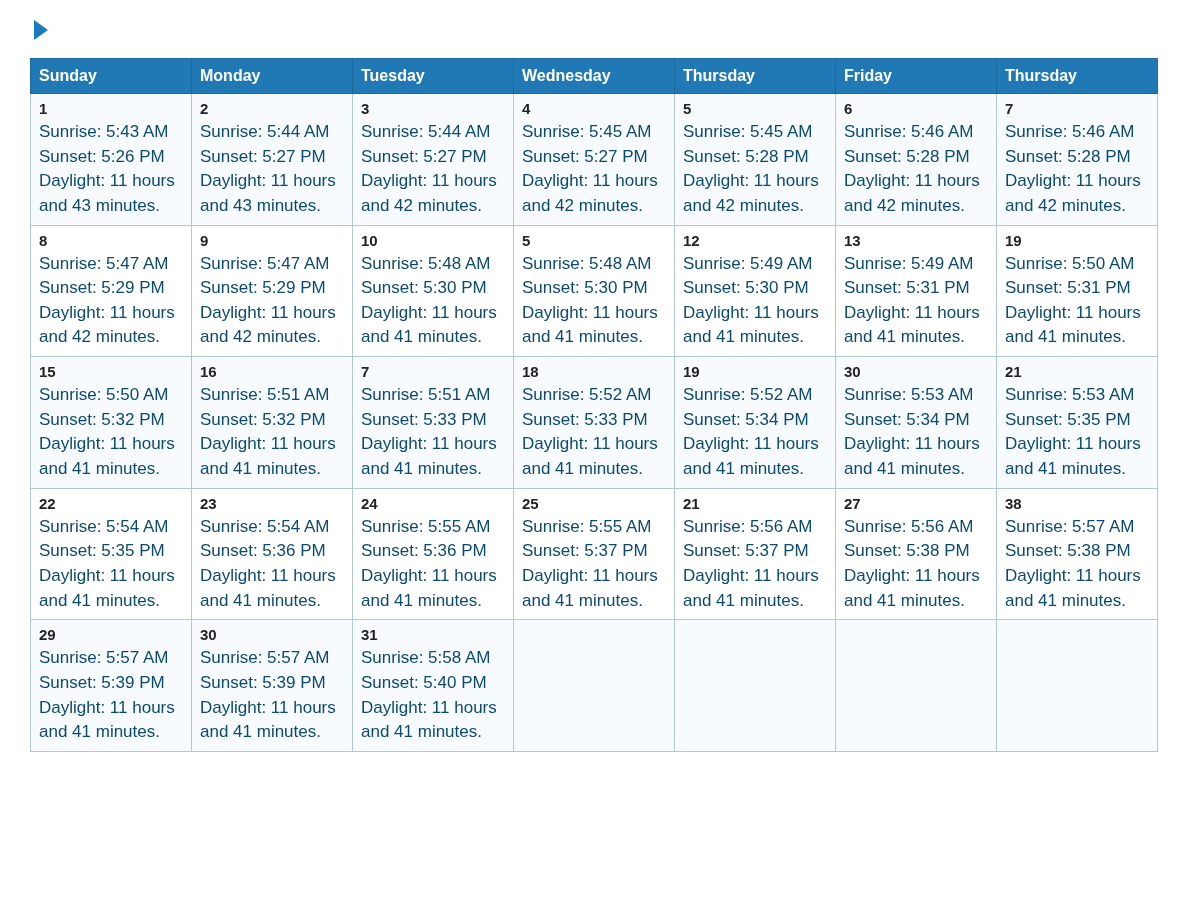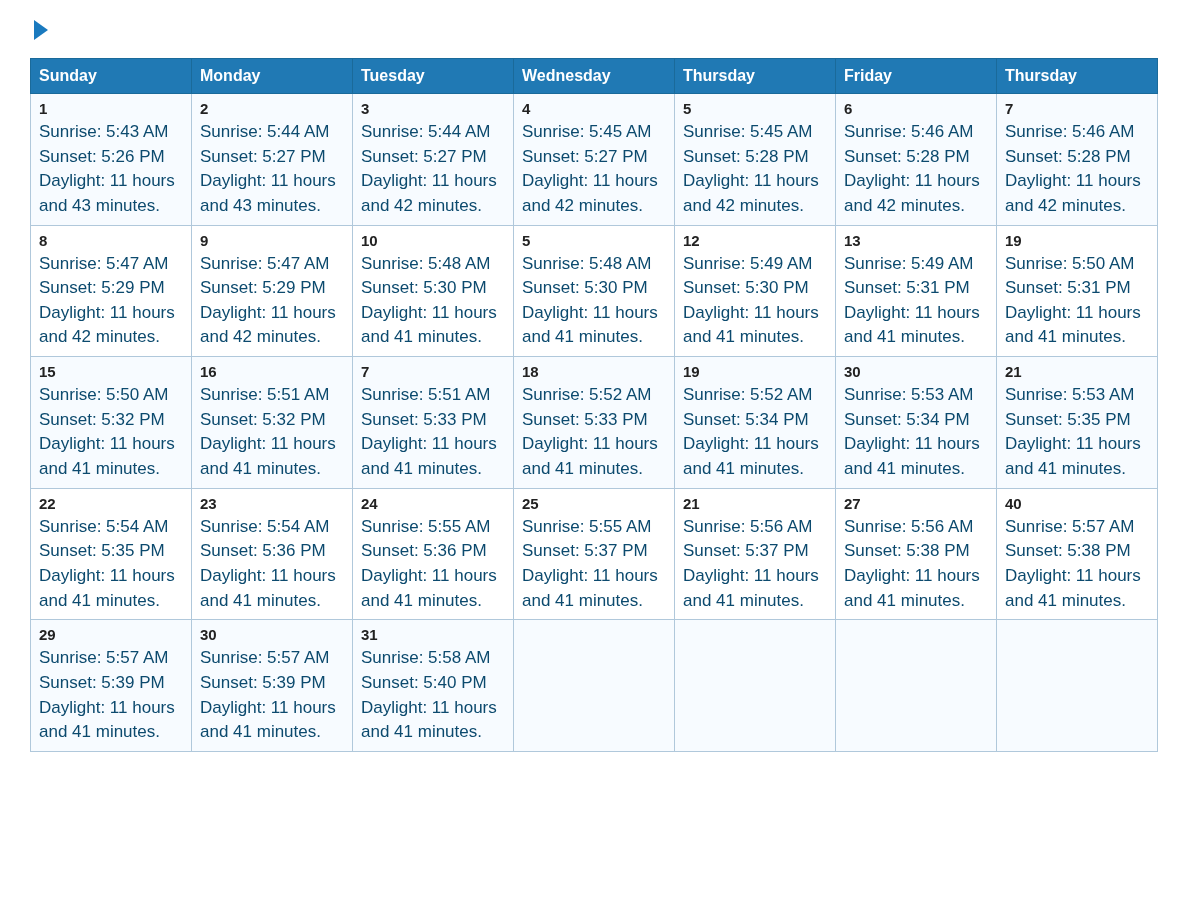--- a/index.html
+++ b/index.html
@@ -243,21 +243,21 @@
         </td>
         <td>
           <div class="day-num">21</div>
           <div class="day-info">Sunrise: 5:56 AM<br>Sunset: 5:37 PM<br>Daylight: 11 hours and 41 minutes.</div>
         </td>
         <td>
           <div class="day-num">27</div>
           <div class="day-info">Sunrise: 5:56 AM<br>Sunset: 5:38 PM<br>Daylight: 11 hours and 41 minutes.</div>
         </td>
         <td>
-          <div class="day-num">40</div>
+          <div class="day-num">38</div>
           <div class="day-info">Sunrise: 5:57 AM<br>Sunset: 5:38 PM<br>Daylight: 11 hours and 41 minutes.</div>
         </td>
       </tr>
       <tr>
         <td>
           <div class="day-num">29</div>
           <div class="day-info">Sunrise: 5:57 AM<br>Sunset: 5:39 PM<br>Daylight: 11 hours and 41 minutes.</div>
         </td>
         <td>
           <div class="day-num">30</div>

